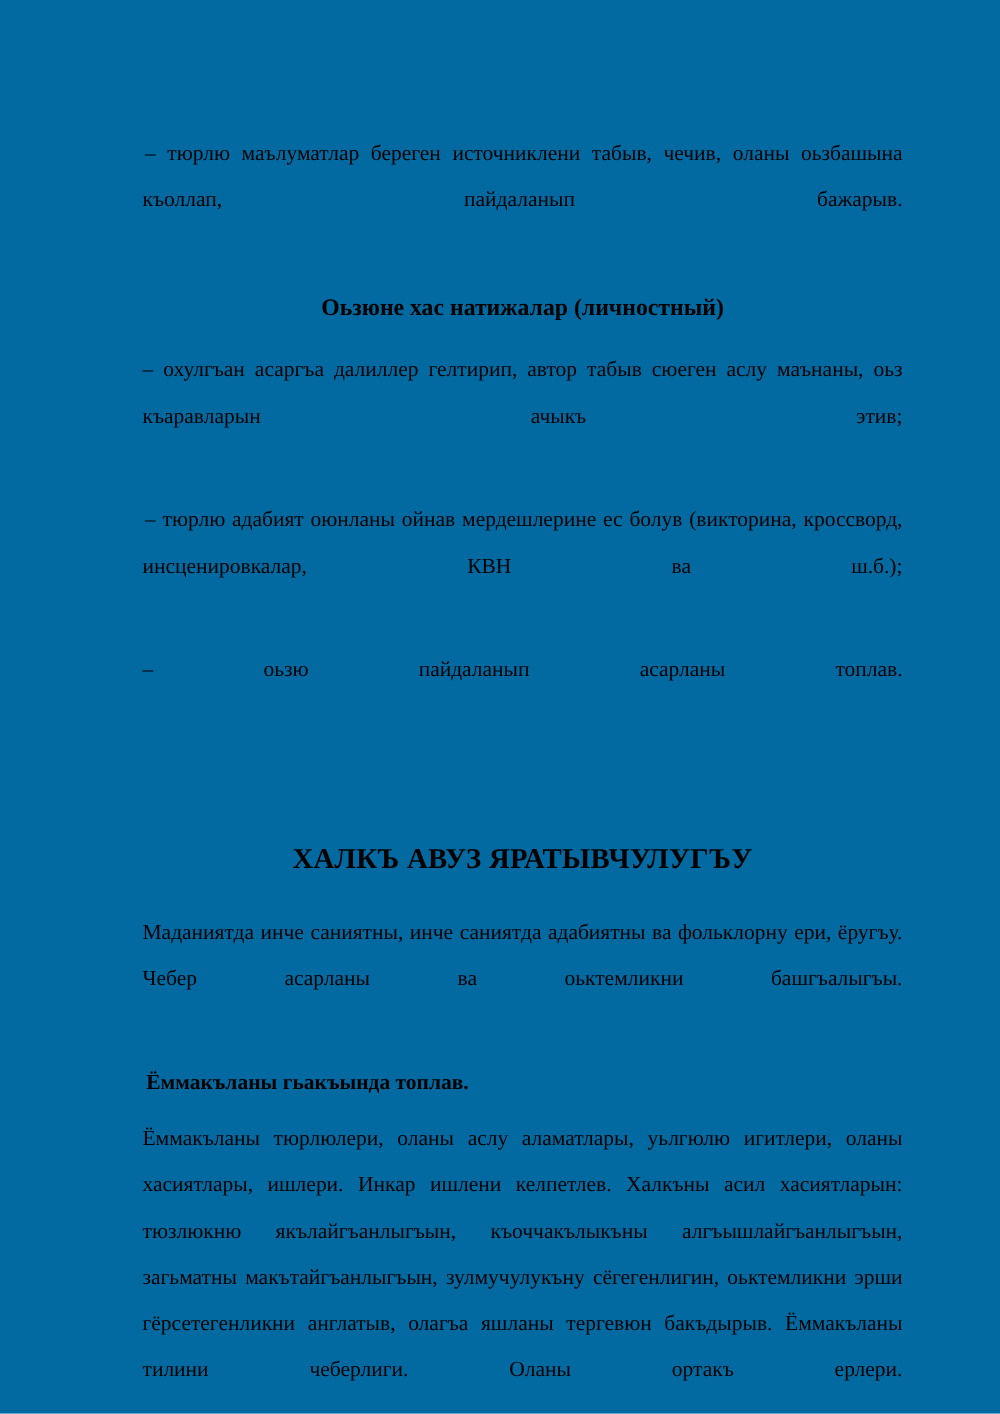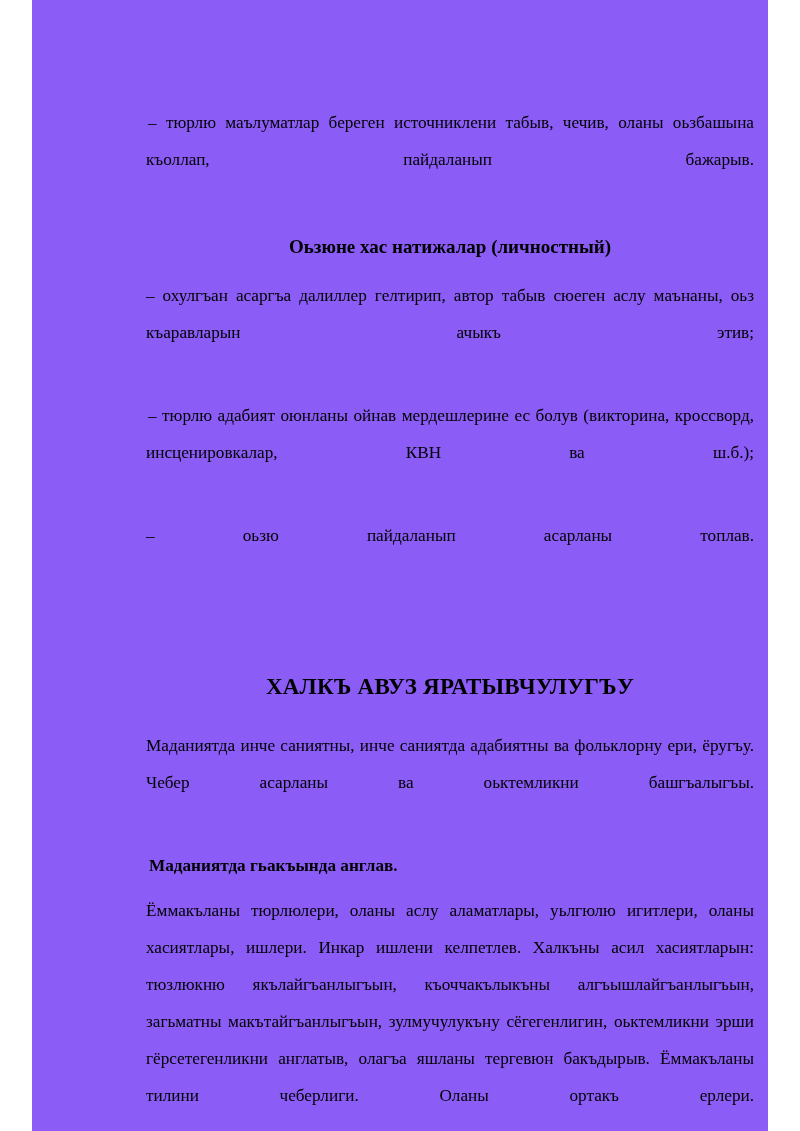--- a/index.html
+++ b/index.html
@@ -8,24 +8,24 @@
     padding: 0;
     background: #ffffff;
   }
   body {
     font-family: "Liberation Serif", "DejaVu Serif", serif;
     color: #000000;
     -webkit-font-smoothing: antialiased;
   }
   .page {
     position: relative;
-    width: 736px;
+    width: 800px;
     height: 1131px;
     margin: 0 auto;
-    background: #8b5cf6;
+    background: #0369a1;
     overflow: hidden;
     box-sizing: border-box;
   }
   .content {
     position: absolute;
     left: 114px;
     top: 104px;
     width: 608px;
   }
   
@@ -112,20 +112,20 @@
     <p class="para">– оьзю пайдаланып  асарланы топлав.</p>
 
     <div class="spacer-xl"></div>
 
     <h1 class="heading-main">ХАЛКЪ АВУЗ ЯРАТЫВЧУЛУГЪУ</h1>
 
     <div class="spacer-sm"></div>
 
     <p class="para">Маданиятда инче саниятны, инче саниятда адабиятны ва фольклорну ери, ёругъу. Чебер асарланы ва оьктемликни башгъалыгъы.</p>
 
-    <h3 class="heading-left">Маданиятда гьакъында англав.</h3>
+    <h3 class="heading-left">Ёммакъланы гьакъында топлав.</h3>
 
     <p class="para">Ёммакъланы  тюрлюлери,  оланы  аслу  аламатлары,  уьлгюлю  игитлери, оланы  хасиятлары,  ишлери.  Инкар  ишлени  келпетлев.  Халкъны  асил хасиятларын:  тюзлюкню  якълайгъанлыгъын,  къоччакълыкъны алгъышлайгъанлыгъын,  загьматны  макътайгъанлыгъын,  зулмучулукъну сёгегенлигин,  оьктемликни  эрши  гёрсетегенликни  англатыв,  олагъа яшланы  тергевюн  бакъдырыв.  Ёммакъланы  тилини  чеберлиги.  Оланы ортакъ ерлери.</p>
 
   </div>
 
 
 </div>
 
 </body></html>

